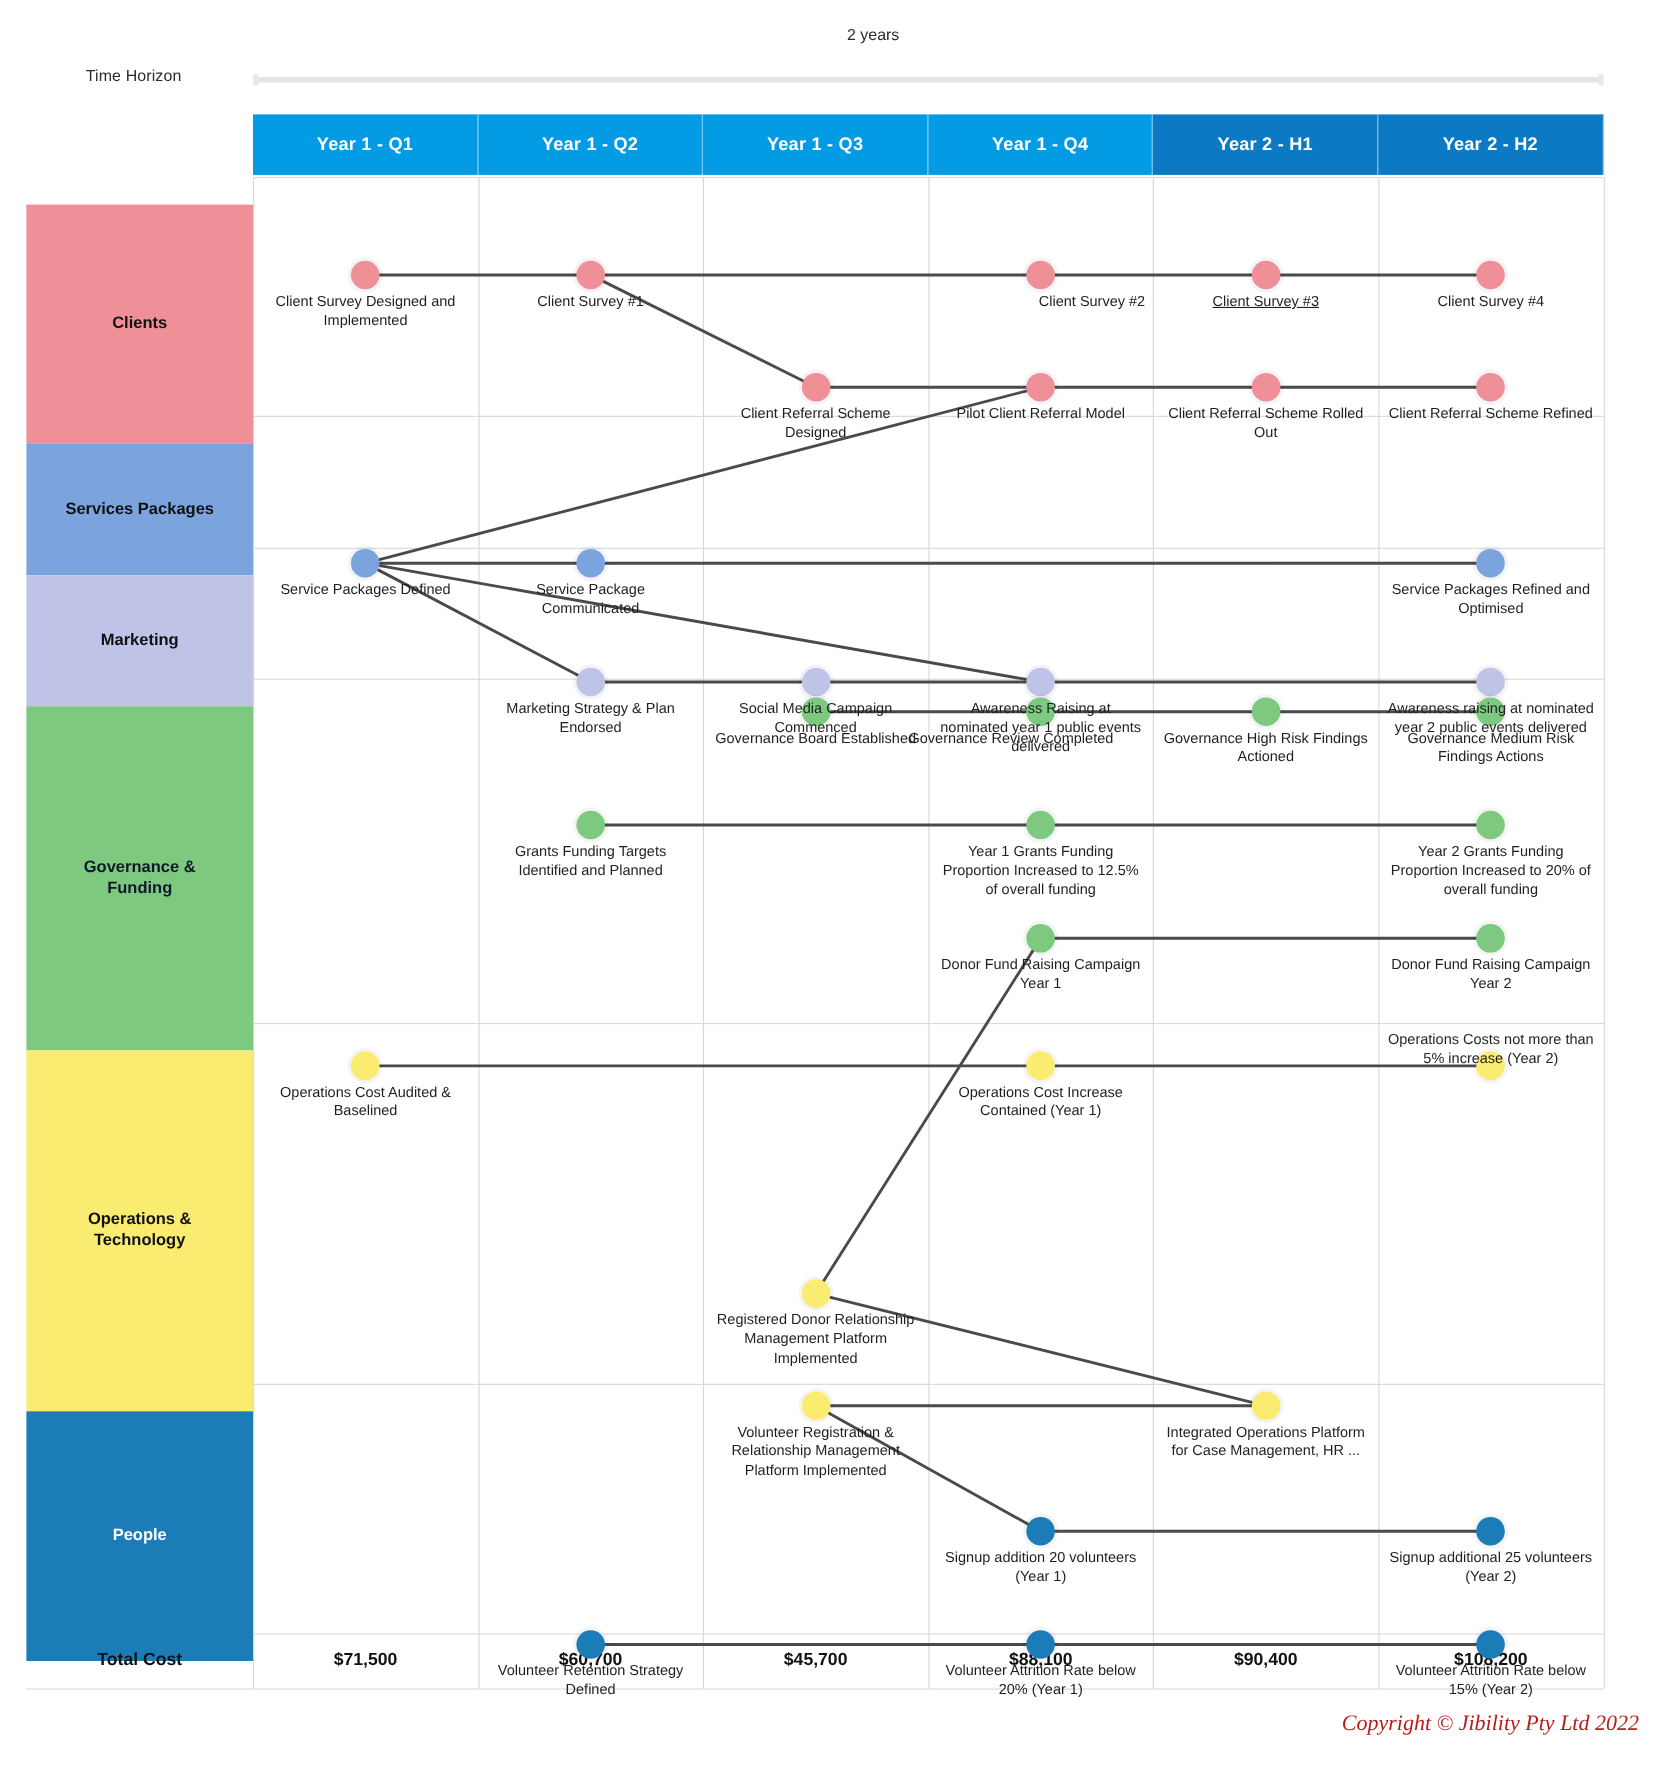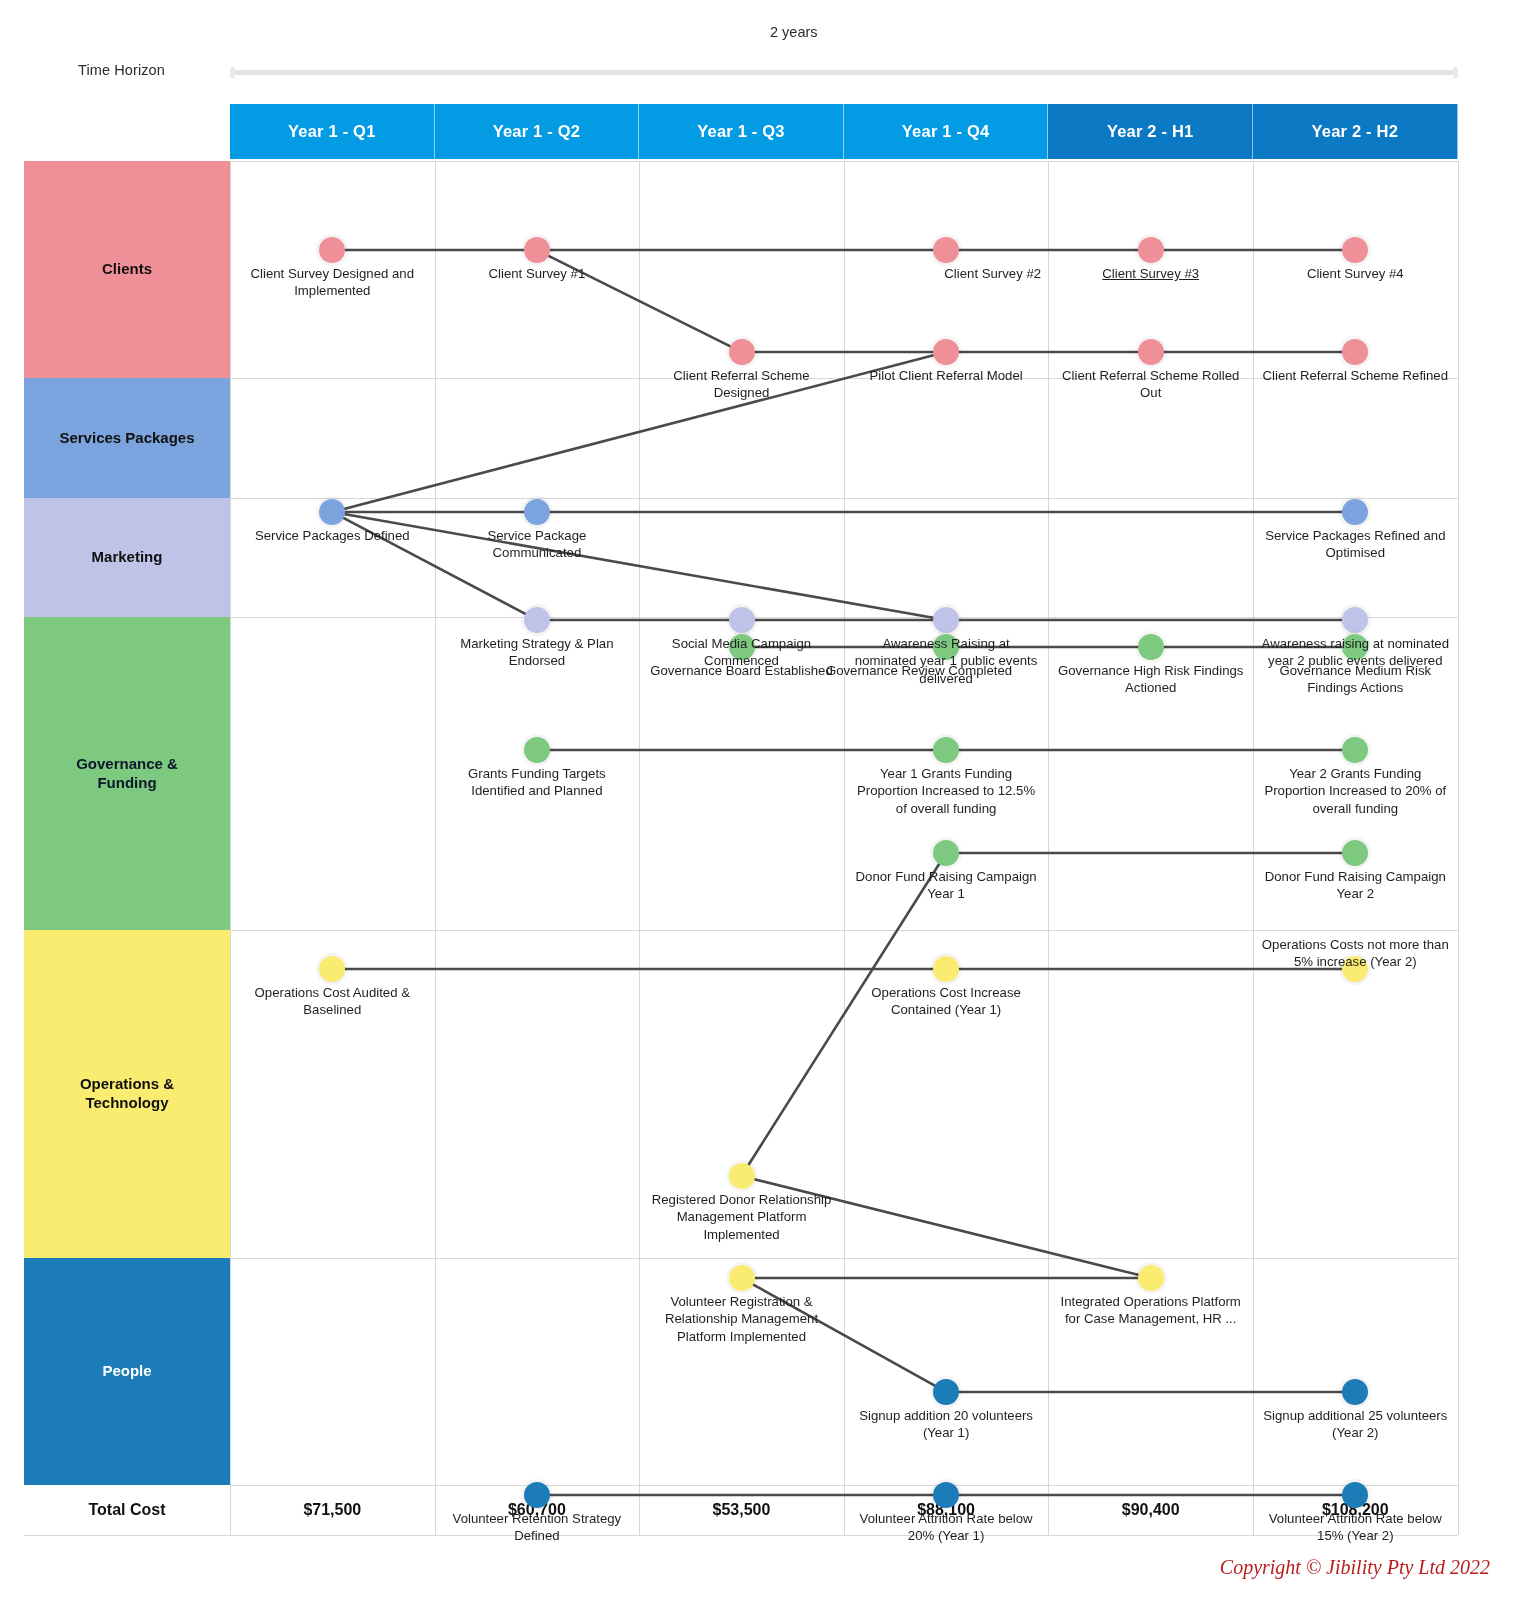--- a/index.html
+++ b/index.html
@@ -43,20 +43,21 @@
   }
   .hdr.y1{background:#049BE5;}
   .hdr.y2{background:#0B79C4;}
 
   
   .cat{
     position:absolute;left:0;width:206px;box-sizing:border-box;
     display:flex;align-items:center;justify-content:center;
     text-align:center;font-size:15px;font-weight:bold;line-height:1.25;
     padding:0 8px;
+    margin-top:25px;
   }
   .cat span{display:block;}
 
   
   .totalrow{position:absolute;left:0;width:1434px;height:50px;}
   .total-label{
     position:absolute;left:0;top:0;width:206px;height:50px;line-height:50px;
     text-align:center;font-size:16px;font-weight:bold;color:#111;
   }
   .total-cell{
@@ -182,21 +183,21 @@
       <div class="hline" style="top: 513px; width: 1227.6px;"></div>
       <div class="hline" style="top: 826px; width: 1227.6px;"></div>
       <div class="hline" style="top: 1154px; width: 1227.6px;"></div>
       <div class="hline" style="top: 1381px; width: 1227.6px;"></div>
       <div class="hline" style="top: 57px; width: 1227.6px;"></div>
       <div class="hline full" style="top: 1431px; width: 1433.6px;"></div>
       <div class="totalrow" style="top: 1381px;">
         <div class="total-label">Total Cost</div>
         <div class="total-cell" style="left: 206px; width: 204.6px;">$71,500</div>
         <div class="total-cell" style="left: 410.6px; width: 204.6px;">$60,700</div>
-        <div class="total-cell" style="left: 615.2px; width: 204.6px;">$53,500</div>
+        <div class="total-cell" style="left: 615.2px; width: 204.6px;">$45,700</div>
         <div class="total-cell" style="left: 819.8px; width: 204.6px;">$88,100</div>
         <div class="total-cell" style="left: 1024.4px; width: 204.6px;">$90,400</div>
         <div class="total-cell" style="left: 1229px; width: 204.6px;">$108,200</div>
       </div>
       <div class="node" title="Client Survey Designed and Implemented" style="left: 308.3px; top: 146px; background: rgb(239, 144, 152);"></div>
       <div class="nodelabel" style="left: 308.3px; top: 161px; width: 190px;">Client Survey Designed and Implemented</div>
       <div class="node" title="Client Survey #1" style="left: 512.9px; top: 146px; background: rgb(239, 144, 152);"></div>
       <div class="nodelabel" style="left: 512.9px; top: 161px; width: 190px;">Client Survey #1</div>
       <div class="node" title="Client Survey #2" style="left: 922.1px; top: 146px; background: rgb(239, 144, 152);"></div>
       <div class="nodelabel" style="left: 922.1px; top: 161px; width: 190px; text-align: right;">Client Survey #2</div>

